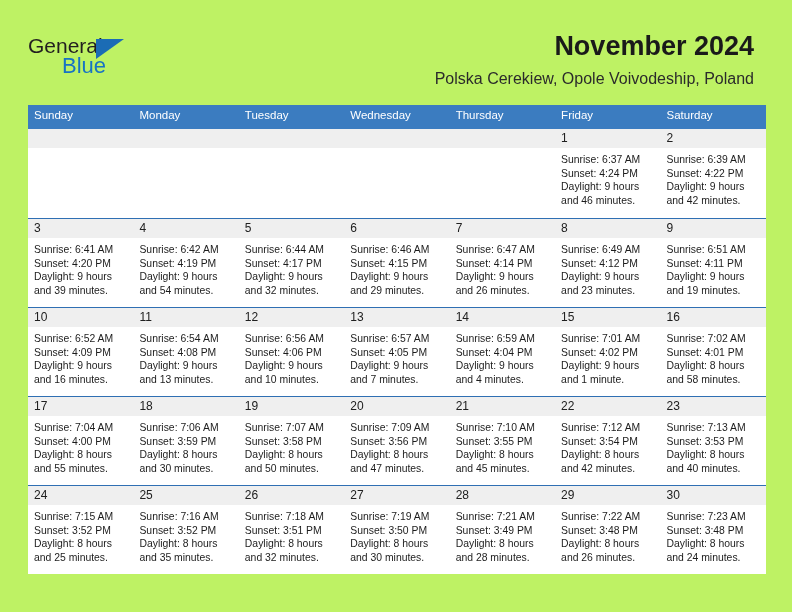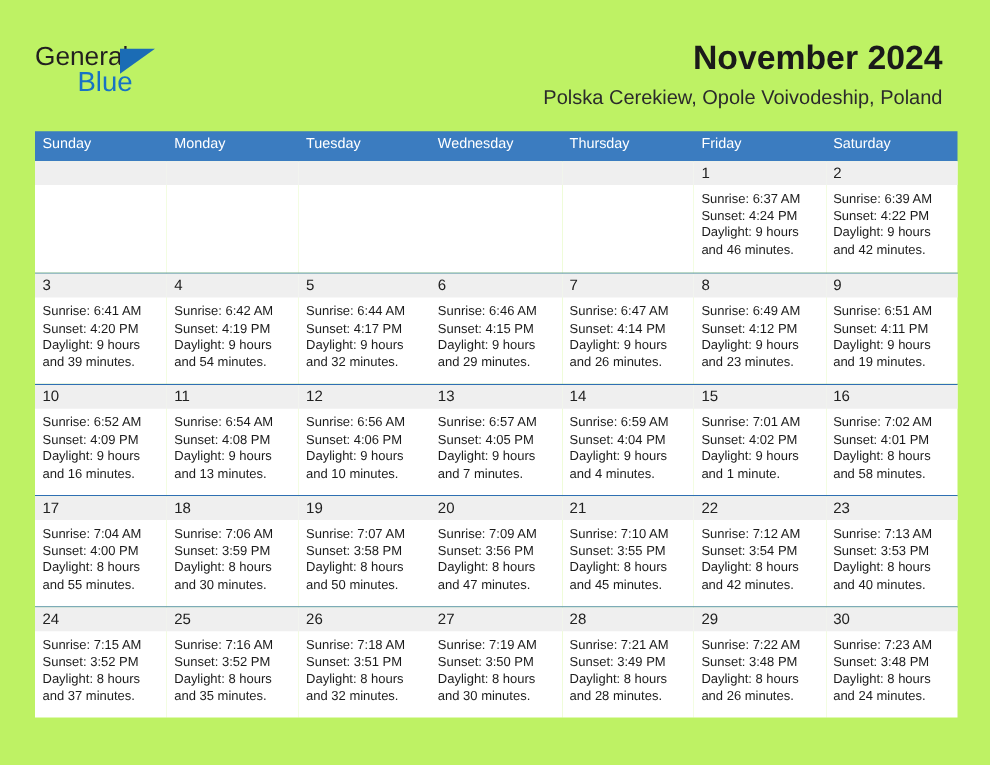--- a/index.html
+++ b/index.html
@@ -402,21 +402,21 @@
             </div>
           </div>
         </div>
         <div class="week">
           <div class="daycell">
             <div class="daynum-band">24</div>
             <div class="details">
               <div>Sunrise: 7:15 AM</div>
               <div>Sunset: 3:52 PM</div>
               <div>Daylight: 8 hours</div>
-              <div>and 37 minutes.</div>
+              <div>and 25 minutes.</div>
             </div>
           </div>
           <div class="daycell">
             <div class="daynum-band">25</div>
             <div class="details">
               <div>Sunrise: 7:16 AM</div>
               <div>Sunset: 3:52 PM</div>
               <div>Daylight: 8 hours</div>
               <div>and 35 minutes.</div>
             </div>

